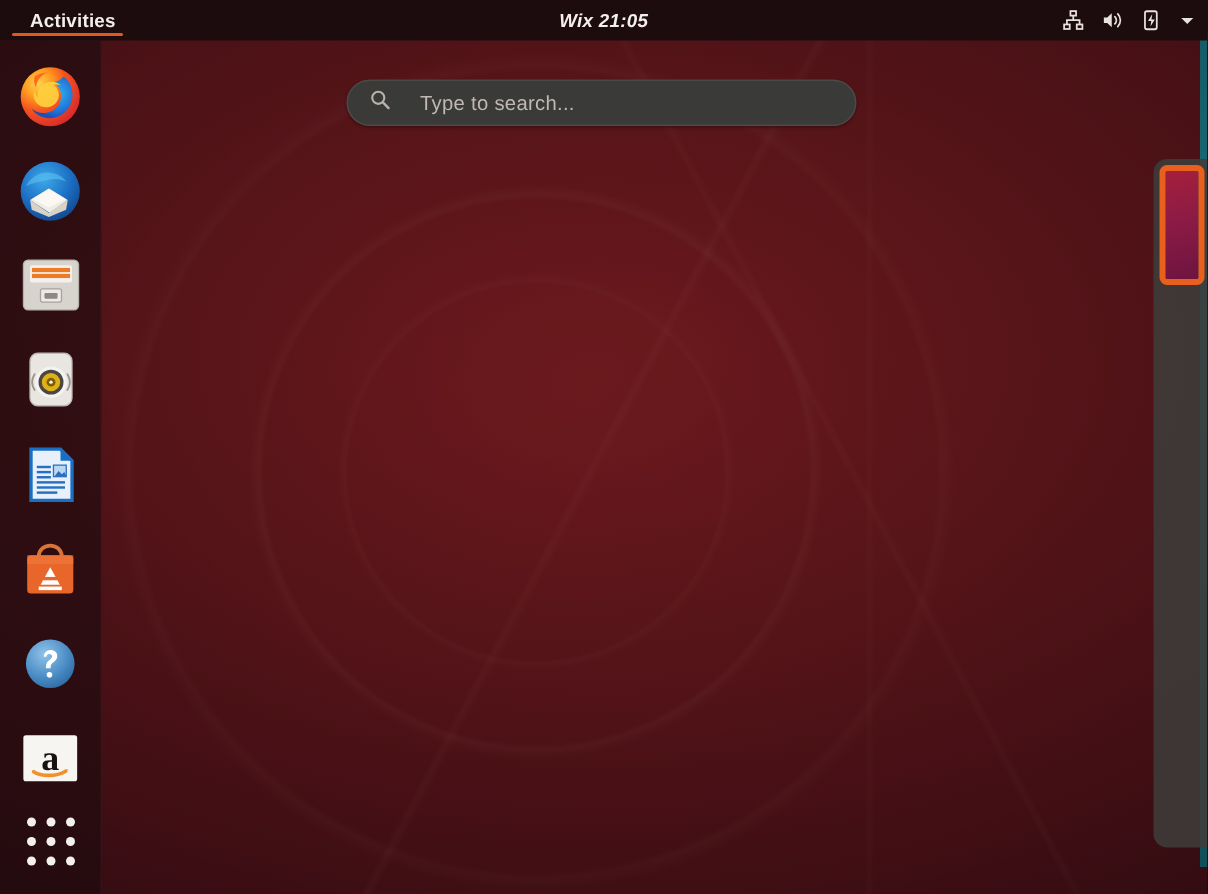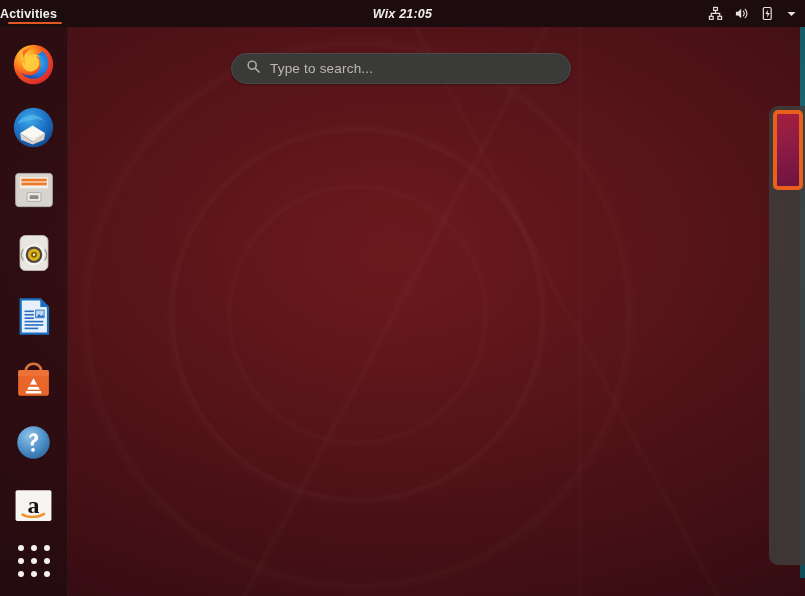--- a/index.html
+++ b/index.html
@@ -55,21 +55,21 @@
   }
 
   
   #topbar {
     position:absolute; left:0; top:0; width:805px; height:27px;
     background:#1d0c0e;
     display:flex; align-items:center;
     z-index:30;
   }
   #activities-btn {
-    position:relative; height:27px; padding:0 13px 0 0;
+    position:relative; height:27px; padding:0 13px 0 20px;
     display:flex; align-items:center;
     cursor:pointer;
   }
   #activities-btn .label {
     color:#f2efee; font-size:12.5px; font-weight:bold; letter-spacing:.15px;
   }
   #activities-underline {
     position:absolute; left:8px; right:8px; bottom:3px; height:2.5px;
     background:#e25822; border-radius:2px;
   }
@@ -94,21 +94,21 @@
   
   #search-wrap {
     position:absolute; left:231px; top:53px; width:340px; height:31px;
     z-index:20;
   }
   #search-entry {
     width:100%; height:100%;
     background:#3a3a38;
     border:1px solid #4c4a47;
     border-radius:16px;
-    display:flex; align-items:center; gap:9px;
+    display:flex; align-items:center; gap:19px;
     padding:0 14px;
     box-shadow:0 1px 2px rgba(0,0,0,0.35);
     cursor:text;
   }
   #search-icon { flex:0 0 auto; opacity:.85; }
   #search-placeholder {
     color:#bfb8b4; font-size:13.5px; letter-spacing:.2px;
   }
 
   

